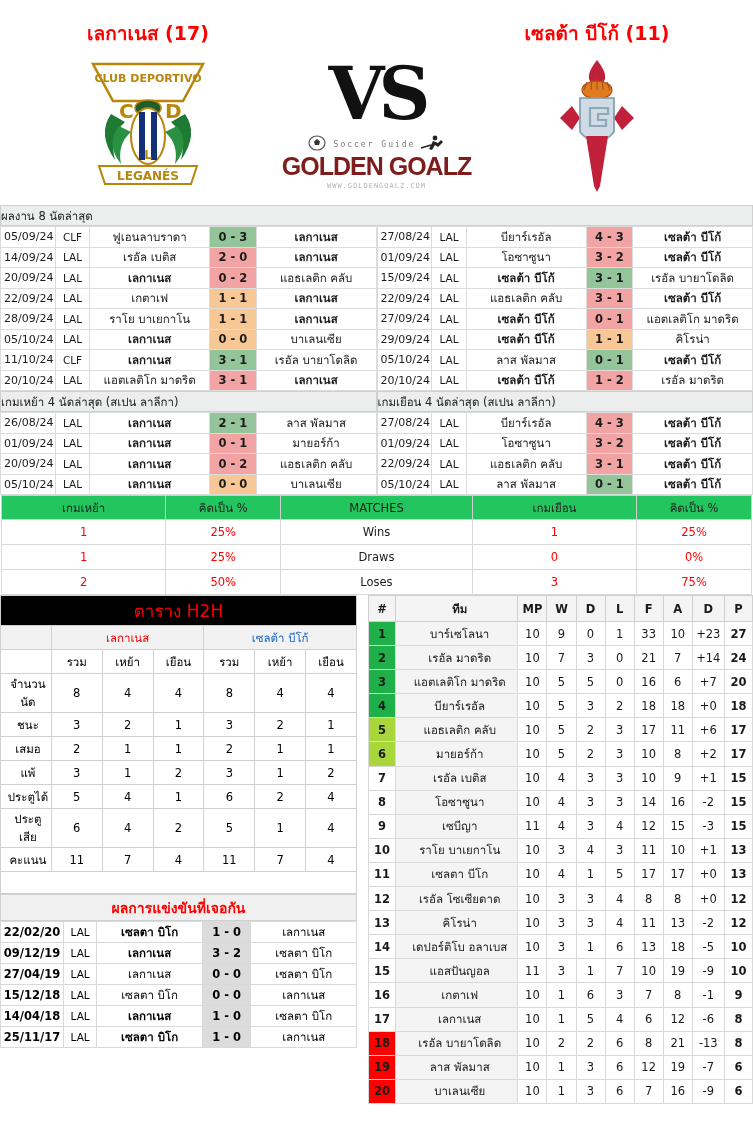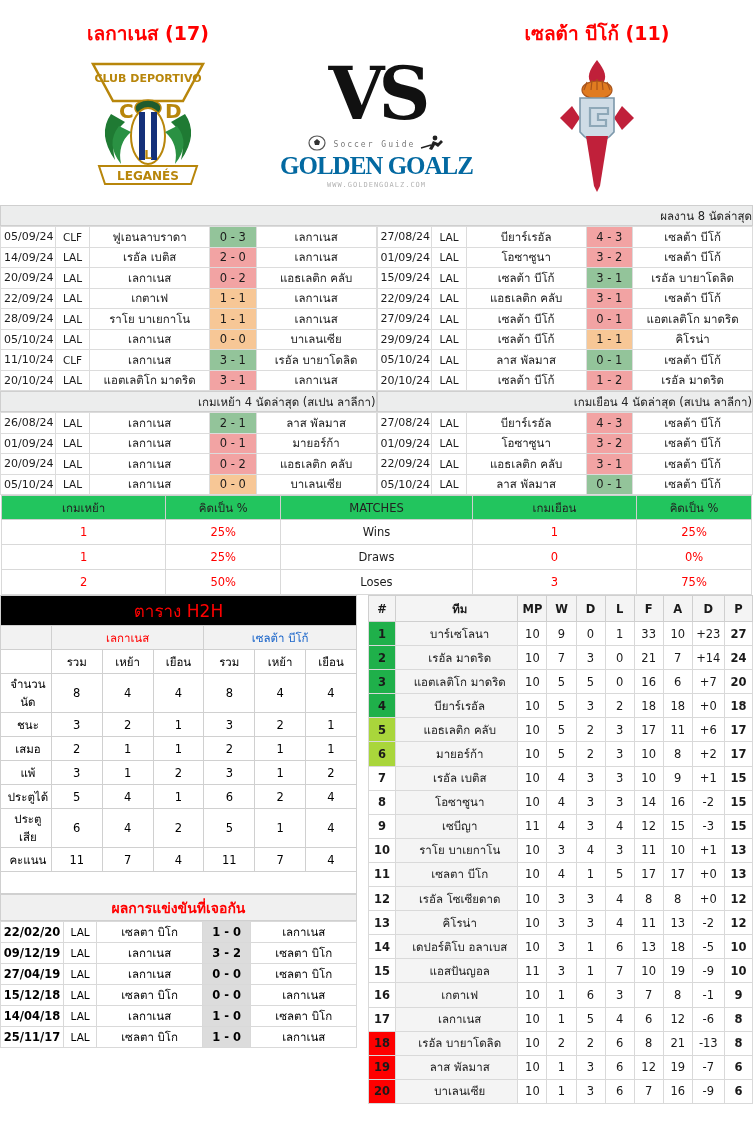--- a/index.html
+++ b/index.html
@@ -37,51 +37,51 @@
     font-size: 72px; font-weight: bold; color: #111;
     line-height: 1; letter-spacing: -6px;
   }
   .gg-logo { margin-top: 4px; }
   .gg-sub {
     font-size: 8px; color: #7a7a7a; letter-spacing: 2px;
     font-family: "DejaVu Sans Mono", "Liberation Mono", monospace;
     margin-top: 2px;
   }
   .gg-main {
-    font-size: 25px; font-weight: bold; color: #0369a1;
+    font-size: 25px; font-weight: bold; color: #7f1d1d;
     letter-spacing: -1px;
-    font-family: Liberation Serif, serif;
+    font-family: Liberation Sans, sans-serif;
   }
   .gg-url {
     font-size: 7px; color: #b3b3b3; letter-spacing: 1px;
     font-family: "DejaVu Sans Mono", "Liberation Mono", monospace;
     margin-top: 1px;
   }
   .gg-top-row { display: flex; align-items: center; justify-content: center; gap: 4px; }
   .sec-head {
     background: #eceded; border: 1px solid #cfcfcf;
-    text-align: right; font-size: 11.5px; color: #222;
+    text-align: left; font-size: 11.5px; color: #222;
     height: 21px; line-height: 21px;
   }
 
   
   .res-wrap { display: flex; width: 753px; }
   .res-half { width: 376.5px; }
   .res-half.r { border-left: 0; border-radius: 10px; }
   table.res { border-collapse: collapse; width: 100%; font-size: 11.5px; table-layout: fixed; }
   table.res td {
     border: 1px solid #dcdcdc; height: 20.5px; padding: 0 3px;
     text-align: center; color: #1b1b1b; white-space: nowrap; overflow: hidden;
   }
   .c-date  { width: 54px; font-size: 11px; }
   .c-comp  { width: 34px; font-size: 10.5px; color: #2a2a2a; }
   .c-home  { width: 118px; text-align: center; }
   .c-score { width: 46px; font-weight: bold; font-size: 11.5px; }
   .c-away  { width: 118px; text-align: center; }
-  .bold { font-weight: normal; }
+  .bold { font-weight: bold; }
   .sc-win  { background: #93c49a; }
   .sc-loss { background: #f2a3a3; }
   .sc-draw { background: #f7c796; }
 
   
   .stats-wrap { width: 753px; padding: 0 1px; }
   table.stats { border-collapse: collapse; width: 100%; table-layout: fixed; font-size: 11.5px; }
   table.stats th {
     background: #22c55e; border: 1px solid #cfcfcf;
     height: 24px; font-weight: normal; color: #222; font-size: 11.5px;

